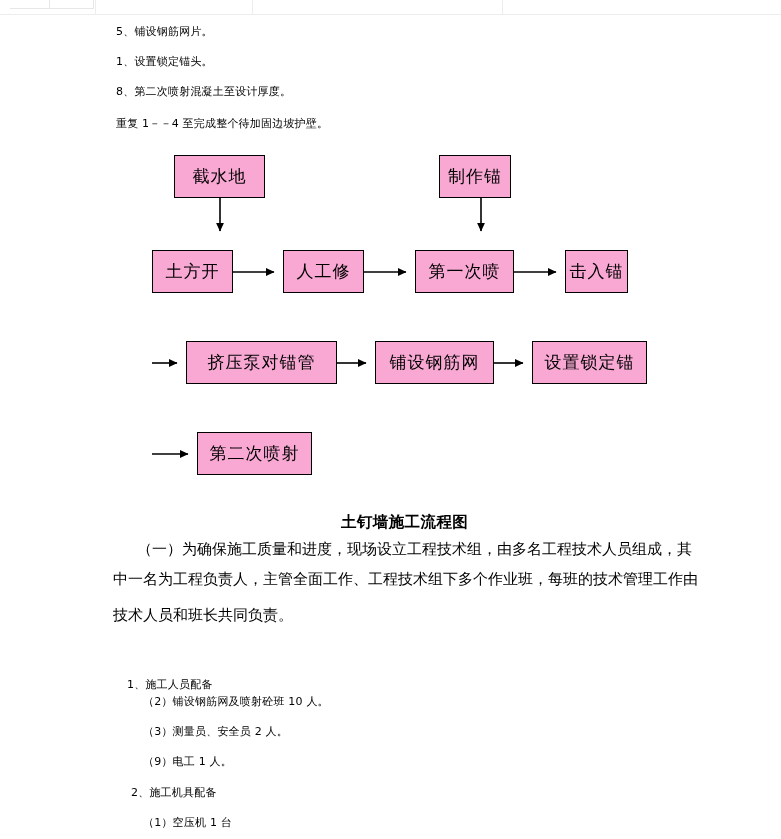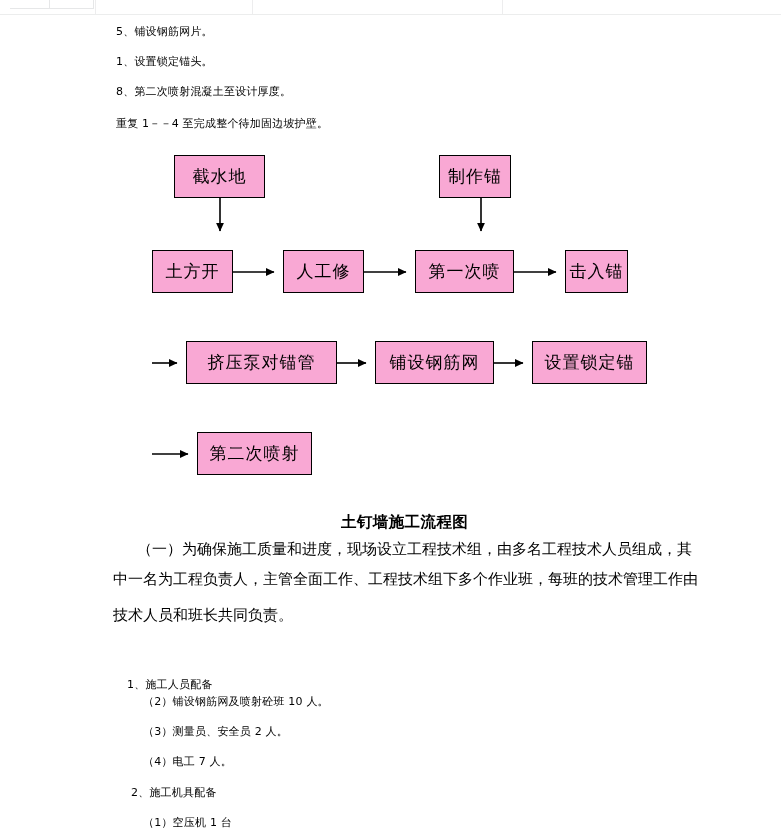--- a/index.html
+++ b/index.html
@@ -166,17 +166,17 @@
 
   <div class="caption" style="left:341px; top:497px;">土钉墙施工流程图</div>
 
   <div class="para" style="left:137px; top:525px;">（一）为确保施工质量和进度，现场设立工程技术组，由多名工程技术人员组成，其</div>
   <div class="para" style="left:113px; top:555px;">中一名为工程负责人，主管全面工作、工程技术组下多个作业班，每班的技术管理工作由</div>
   <div class="para" style="left:113px; top:591px;text-align:center;">技术人员和班长共同负责。</div>
 
   <div class="line" style="left:127px; top:617px;margin-top:44px;">1、施工人员配备</div>
   <div class="line" style="left:143px; top:678px;">（2）铺设钢筋网及喷射砼班 10 人。</div>
   <div class="line" style="left:143px; top:708px;">（3）测量员、安全员 2 人。</div>
-  <div class="line" style="left:143px; top:738px;">（4）电工 7 人。</div>
+  <div class="line" style="left:143px; top:738px;">（9）电工 1 人。</div>
   <div class="line" style="left:131px; top:769px;">2、施工机具配备</div>
   <div class="line" style="left:143px; top:799px;">（1）空压机 1 台</div>
 
 </div>
 
 </body></html>

